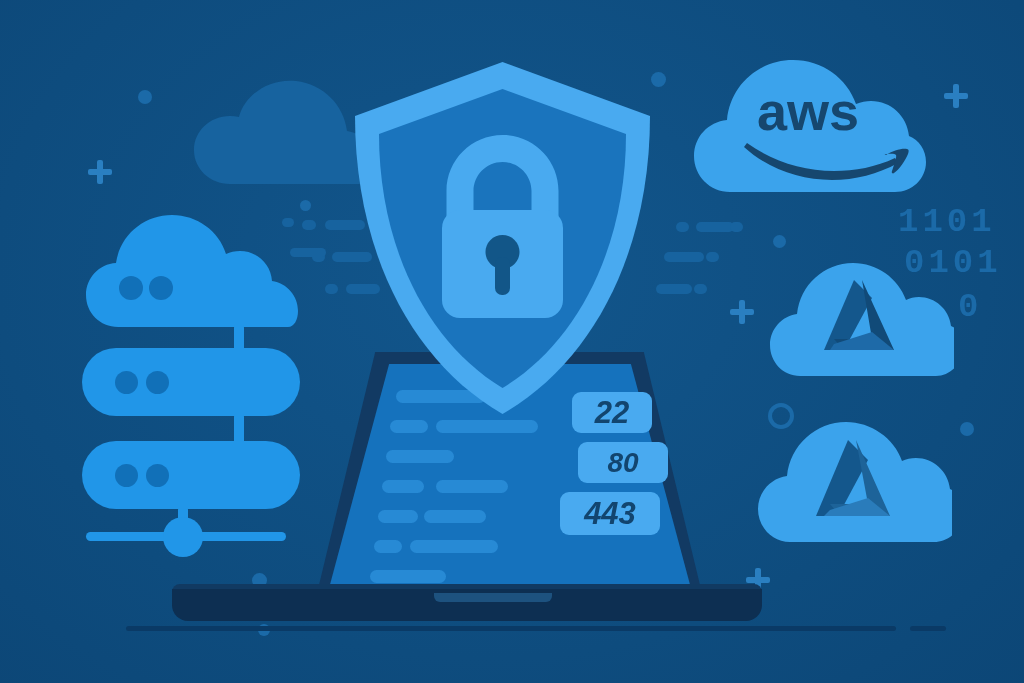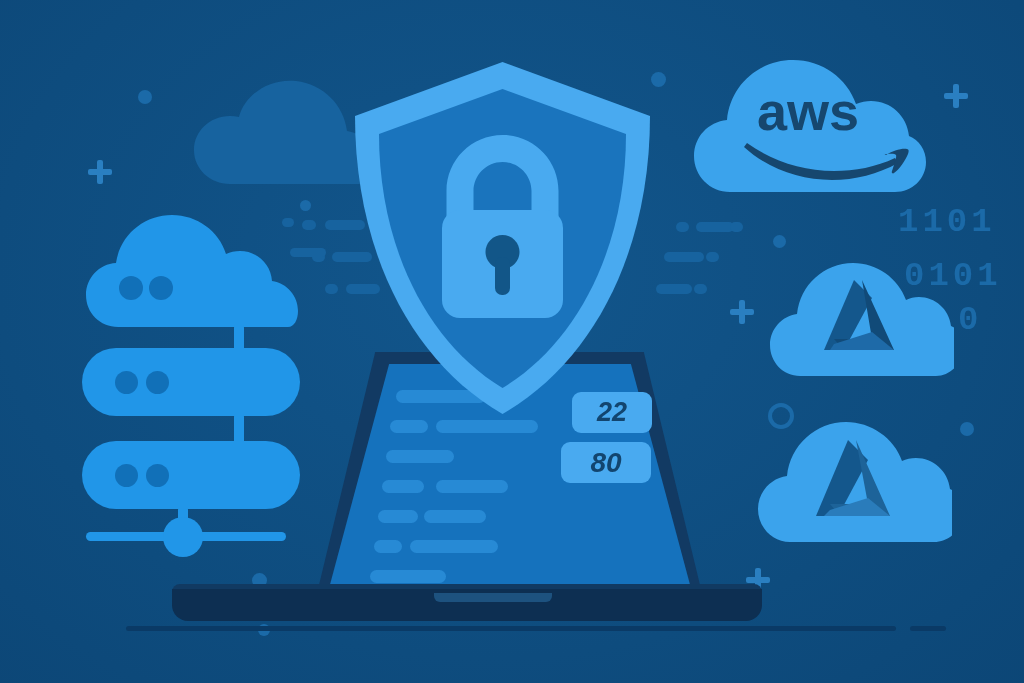--- a/index.html
+++ b/index.html
@@ -88,21 +88,21 @@
   <span class="bar" style="left:664px;top:252px;width:40px;height:10px;"></span>
   <span class="bar" style="left:706px;top:252px;width:13px;height:10px;border-radius:6px;"></span>
   <span class="bar" style="left:656px;top:284px;width:36px;height:10px;"></span>
   <span class="bar" style="left:694px;top:284px;width:13px;height:10px;border-radius:6px;"></span>
 
   <span class="bar" style="left:282px;top:218px;width:12px;height:9px;border-radius:6px;"></span>
   <span class="bar" style="left:290px;top:248px;width:36px;height:9px;"></span>
 
   <div class="binary" style="left:898px;top:203px;font-size:34px;">
     <div>1101</div>
-    <div style="margin-top:16px;margin-left:6px;">0101</div>
+    <div style="margin-top:3px;margin-left:6px;">0101</div>
     <div style="margin-top:6px;margin-left:60px;">0</div>
   </div>
 
   <span class="groundline" style="left:126px;top:626px;width:770px;"></span>
   <span class="groundline" style="left:910px;top:626px;width:36px;"></span>
 
   <div id="servers">
 
     <svg class="rackcloud" viewBox="0 0 228 112">
       <path fill="#2196e8" d="M40 112c-18 0-32-14-32-32 0-17 13-31 30-32 4-28 28-48 56-48 25 0 47 16 54 39 4-2 9-3 14-3 17 0 31 13 32 30 15 2 26 15 26 30 0 9-4 16-10 16H40z"></path>
@@ -144,25 +144,28 @@
       <span class="codeline" style="left:50px;top:176px;width:28px;"></span>
       <span class="codeline" style="left:86px;top:176px;width:88px;"></span>
       <span class="codeline" style="left:46px;top:206px;width:76px;"></span>
     </div>
     <div class="baselip"></div>
     <div class="base"></div>
     <div class="trackpad"></div>
   </div>
 
   <div id="ports">
-    <div class="port" style="width:80px;height:41px;font-size:27px;margin-left:12px;">
+    <div class="port" style="width:80px;height:41px;font-size:31px;margin-left:12px;">
       <span>22</span>
     </div>
-    <div class="port" style="width:90px;height:41px;font-size:28px;margin-left:1px;">
+    <div class="port" style="width:90px;height:41px;font-size:28px;margin-left:18px;">
       <span>80</span>
+    </div>
+    <div class="port" style="width:100px;height:43px;font-size:31px;margin-left:0px;">
+      <span>443</span>
     </div>
   </div>
 
   <svg id="shield" viewBox="0 0 295 352">
     <path fill="#49aaf0" d="M147.5 0 L295 54 C295 190 238 300 147.5 352 C57 300 0 190 0 54 Z"></path>
     <path fill="#1a74bd" d="M147.5 27 L271 72 C271 186 222 281 147.5 326 C73 281 24 186 24 72 Z"></path>
 
     <g>
       <path fill="#49aaf0" d="M147.5 73 c-31 0-56 25-56 56 v35 h27 v-35 c0-16 13-29 29-29 s29 13 29 29 v35 h27 v-35 c0-31-25-56-56-56z"></path>
       <rect x="87" y="148" width="121" height="108" rx="18" fill="#49aaf0"></rect>

